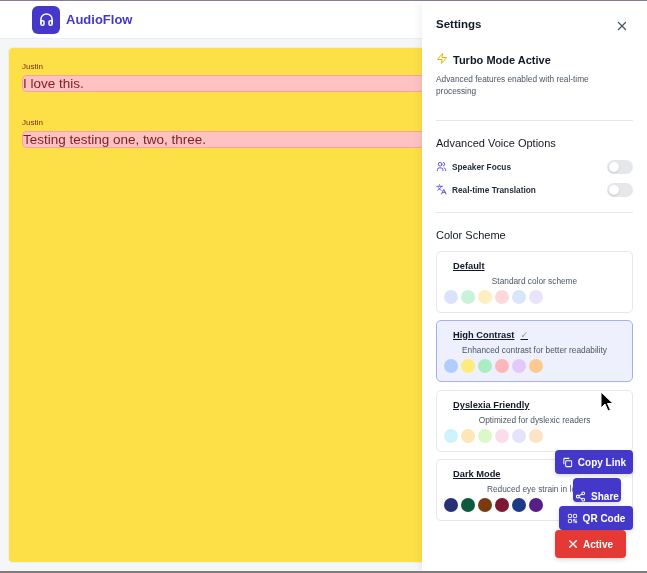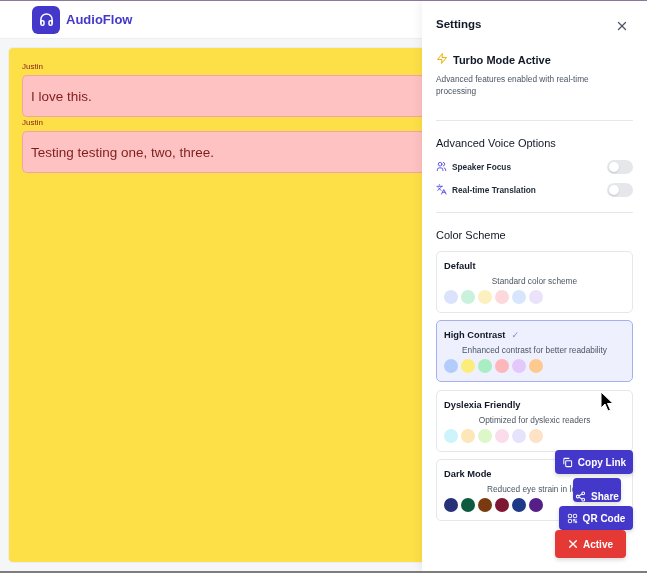--- a/index.html
+++ b/index.html
@@ -26,23 +26,23 @@
     .brand { margin-left: 6px; font-weight: bold; font-size: 13px; color: #4338ca; }
 
     .main {
       position: absolute; left: 8px; top: 47px; width: 420px; height: 516px;
       background: #fde047; border-radius: 5px;
       border: 1px solid #eceef1;
     }
     .msg { position: absolute; left: 13px; width: 410px; }
     .msg .speaker { font-size: 8px; color: #8a1c1c; margin-bottom: 4px; }
     .msg .bubble {
-      height: 42px; background: #fec2c2; border: 1px solid #f3a3a3; border-right: none;
+      height: 17px; background: #fec2c2; border: 1px solid #f3a3a3; border-right: none;
       border-radius: 5px 0 0 5px;
-      display: flex; align-items: center; padding-left: 8px;
+      display: flex; align-items: center; 
       font-size: 13.5px; color: #7f1d1d;
     }
 
     .panel {
       position: absolute; left: 422px; top: 1px; width: 225px; height: 570px;
       background: #ffffff;
       box-shadow: -3px 0 8px rgba(0,0,0,0.05);
     }
     .panel-title { position: absolute; left: 14px; top: 17px; font-size: 11.5px; font-weight: bold; color: #111827; }
     .close-x { position: absolute; left: 194px; top: 17px; width: 12px; height: 12px; cursor: pointer; }
@@ -60,21 +60,21 @@
     .toggle {
       position: absolute; right: 0; top: 1px; width: 26px; height: 14px; border-radius: 7px; background: #e5e7eb; cursor: pointer;
     }
     .toggle .knob { position: absolute; left: 2px; top: 2px; width: 10px; height: 10px; border-radius: 50%; background: #fff; box-shadow: 0 1px 2px rgba(0,0,0,0.15); }
 
     .scheme {
       position: absolute; left: 14px; width: 197px; height: 62px;
       border: 1px solid #e5e7eb; border-radius: 5px; background: #fff; cursor: pointer;
     }
     .scheme.selected { background: #eef0fe; border-color: #a5b0f2; }
-    .scheme .name { position: absolute; left: 7px; top: 9px; font-size: 9.3px; font-weight: bold; color: #111827; display: flex; align-items: center; }
+    .scheme .name { position: absolute; left: 16px; top: 9px; font-size: 9.3px; font-weight: bold; color: #111827; display: flex; align-items: center; text-decoration: underline; }
     .scheme .check { margin-left: 6px; color: #8b88c9; font-size: 9px; font-weight: normal; }
     .scheme .desc { position: absolute; left: 0; width: 100%; top: 24px; text-align: center; font-size: 8.3px; color: #4b5563; }
     .scheme .swatches { position: absolute; left: 7px; top: 38px; display: flex; gap: 3px; }
     .swatch { width: 14px; height: 14px; border-radius: 50%; }
 
     .fab { position: absolute; height: 24px; border-radius: 4px; background: #4338ca; color: #fff;
       display: flex; align-items: center; justify-content: center; font-size: 10px; font-weight: bold; cursor: pointer;
       box-shadow: 0 2px 4px rgba(0,0,0,0.15);
     }
     .fab .fab-icon { margin-right: 5px; display: flex; align-items: center; }

